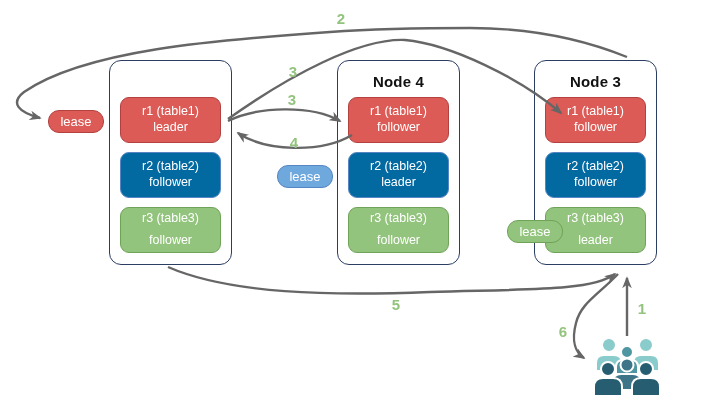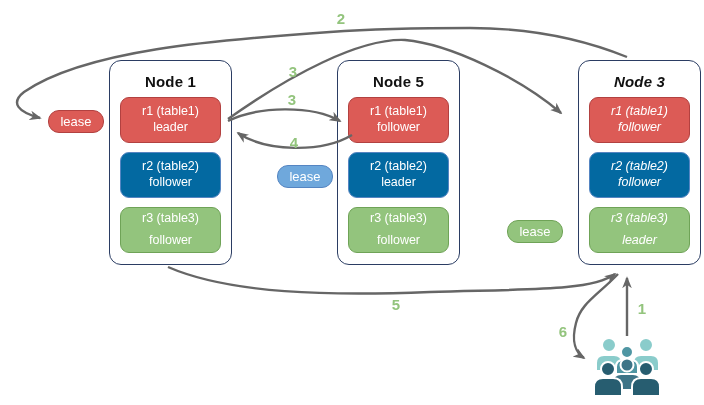--- a/index.html
+++ b/index.html
@@ -78,52 +78,51 @@
       <path d="M613,390 v-8 q0,-8 8,-8 h12 q8,0 8,8 v8 z" fill="#3d7487"></path>
 
       <circle cx="608" cy="369" r="7" fill="#275d70"></circle>
       <path d="M594,396 v-9 q0,-9 9,-9 h10 q9,0 9,9 v9 z" fill="#275d70"></path>
       <circle cx="646" cy="369" r="7" fill="#275d70"></circle>
       <path d="M632,396 v-9 q0,-9 9,-9 h10 q9,0 9,9 v9 z" fill="#275d70"></path>
     </g>
   </svg>
 
   <div class="node" style="left:109px;top:60px;">
-    <div class="node-title">Node 1</div>
     <div class="replica red r1">
       <div>r1 (table1)</div>
       <div>leader</div>
     </div>
     <div class="replica blue r2">
       <div>r2 (table2)</div>
       <div>follower</div>
     </div>
     <div class="replica green r3">
       <div>r3 (table3)</div>
       <div>follower</div>
     </div>
   </div>
 
   <div class="node" style="left:337px;top:60px;">
-    <div class="node-title">Node 5</div>
+    <div class="node-title">Node 4</div>
     <div class="replica red r1">
       <div>r1 (table1)</div>
       <div>follower</div>
     </div>
     <div class="replica blue r2">
       <div>r2 (table2)</div>
       <div>leader</div>
     </div>
     <div class="replica green r3">
       <div>r3 (table3)</div>
       <div>follower</div>
     </div>
   </div>
 
-  <div class="node" style="left:578px;top:60px;font-style:italic;">
+  <div class="node" style="left:534px;top:60px;">
     <div class="node-title">Node 3</div>
     <div class="replica red r1">
       <div>r1 (table1)</div>
       <div>follower</div>
     </div>
     <div class="replica blue r2">
       <div>r2 (table2)</div>
       <div>follower</div>
     </div>
     <div class="replica green r3">

